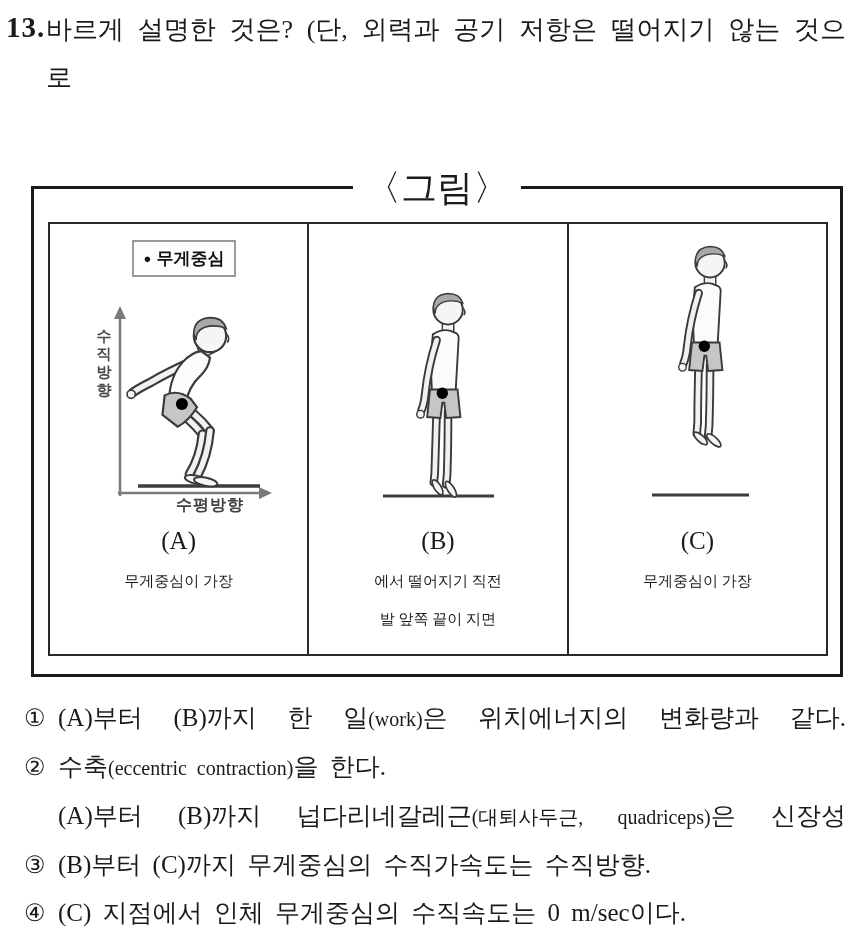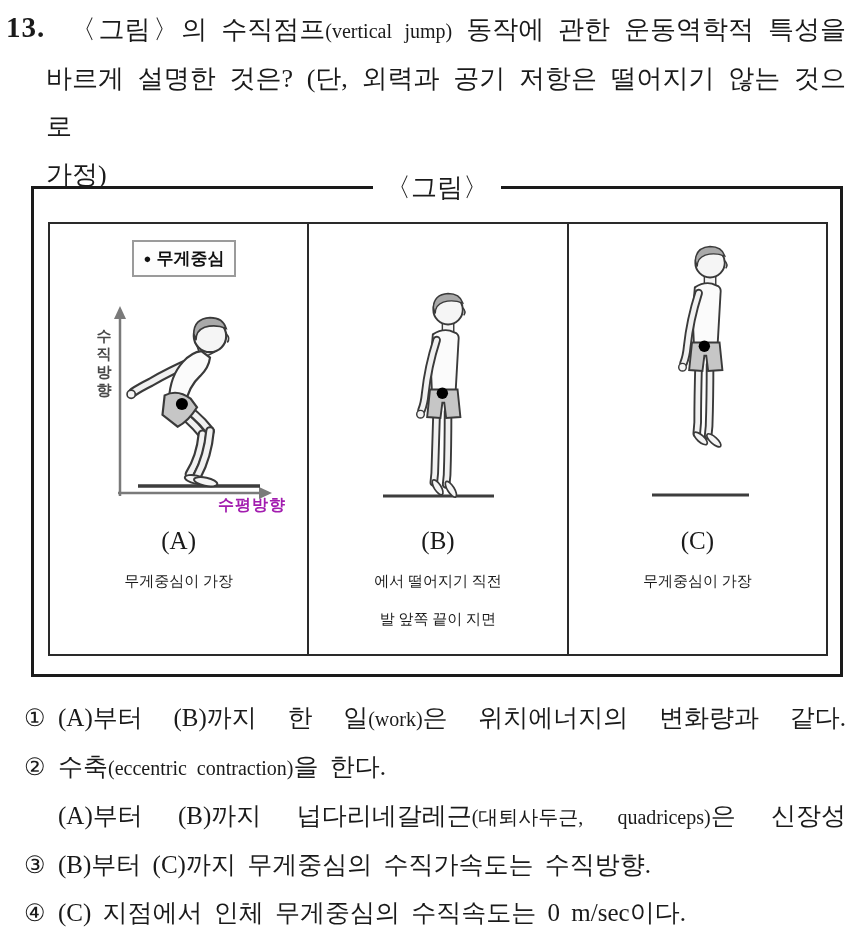--- a/index.html
+++ b/index.html
@@ -33,21 +33,21 @@
   .figure-box {
     position: absolute; left: 31px; top: 186px;
     width: 812px; height: 491px;
     border: 3px solid #1a1a1a; box-sizing: border-box;
     background: #fff;
   }
   .figure-title {
     position: absolute; top: -18px; left: 50%;
     transform: translateX(-50%);
     background: #fff; padding: 0 12px;
-    font-size: 26px; line-height: 34px; white-space: nowrap;
+    font-size: 36px; line-height: 34px; white-space: nowrap;
   }
   .figure-inner {
     position: absolute; left: 14px; top: 33px;
     width: 780px; height: 434px;
     border: 2px solid #2a2a2a; box-sizing: border-box;
     display: flex;
   }
   .panel {
     flex: 1 1 0; position: relative;
     border-right: 2px solid #2a2a2a;
@@ -69,23 +69,23 @@
   }
   .legend .marker { font-size: 13px; line-height: 1; }
   .axis-label-v {
     position: absolute; left: 44px; top: 94px;
     writing-mode: vertical-rl; text-orientation: upright;
     font-family: "Liberation Sans", sans-serif; font-size: 15px; font-weight: bold;
     color: #4a4a4a; letter-spacing: 3px;
   }
   .axis-label-h {
     position: absolute; left: 126px; top: 271px; width: 110px;
-    text-align: right;
+    text-align: left;
     font-family: "Liberation Sans", sans-serif; font-size: 16px; font-weight: bold;
-    color: #a21caf; letter-spacing: 1px;
+    color: #404040; letter-spacing: 1px;
   }
 
   
   .limb-o { fill: none; stroke: #3a3a3a; stroke-width: 9; stroke-linecap: round; }
   .limb-i { fill: none; stroke: #f1f1f1; stroke-width: 5; stroke-linecap: round; }
   .foot { fill: #f5f5f5; stroke: #3a3a3a; stroke-width: 1.8; }
 
   
   .options {
     position: absolute; left: 0; top: 694px; width: 854px;
@@ -96,23 +96,21 @@
     font-size: 25px; line-height: 48px; word-spacing: 5px;
   }
   .opt-num { position: absolute; left: 0; top: 0; font-size: 24px; }
   .oline.justify { text-align: justify; text-align-last: justify; }
 </style>
 </head>
 <body>
 
 <div class="question">
   <span class="q-num">13.</span>
-  <div class="q-line first justify"><span>〈그림〉의 수직점프</span><span class="sm">(vertical jump)</span><span> 동작에 관한 운동역학적 특성을</span></div>
   <div class="q-line justify">바르게 설명한 것은? (단, 외력과 공기 저항은 떨어지기 않는 것으로</div>
-  <div class="q-line">가정)</div>
 </div>
 
 <div class="figure-box">
   <div class="figure-title">〈그림〉</div>
 
   <div class="figure-inner">
 
     <div class="panel">
       <div class="panel-fig">
         <svg width="256" height="298" viewBox="0 0 256 298">

